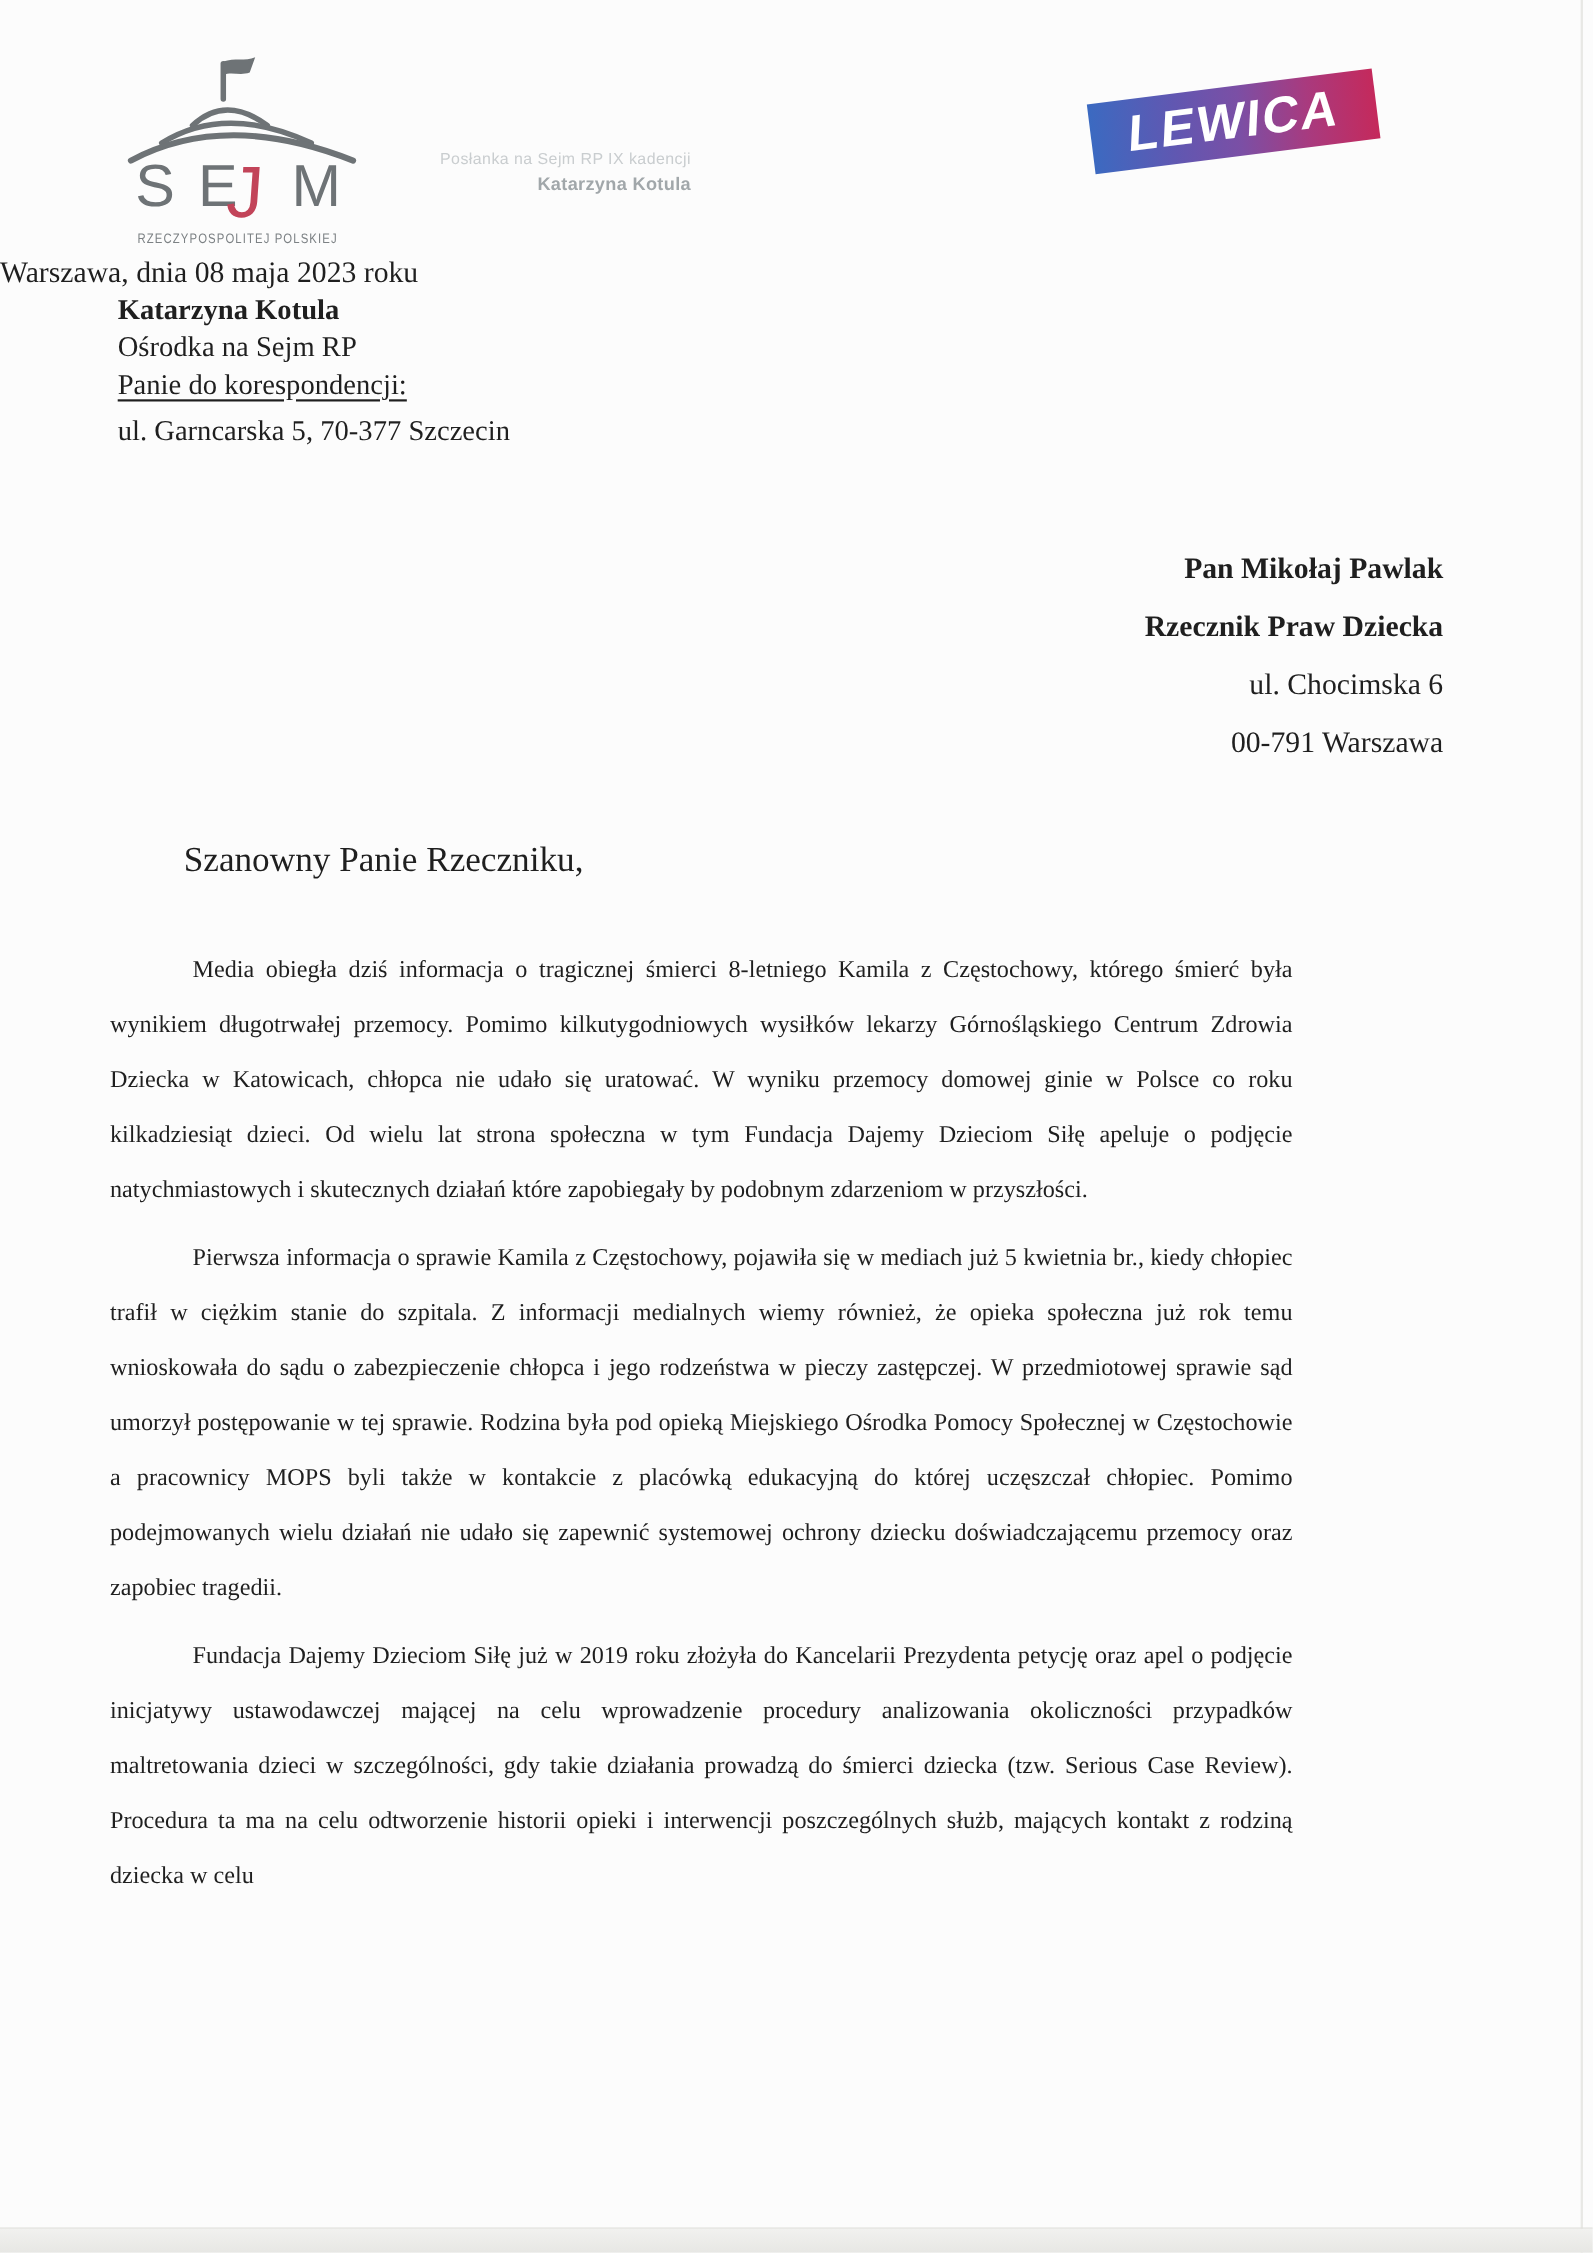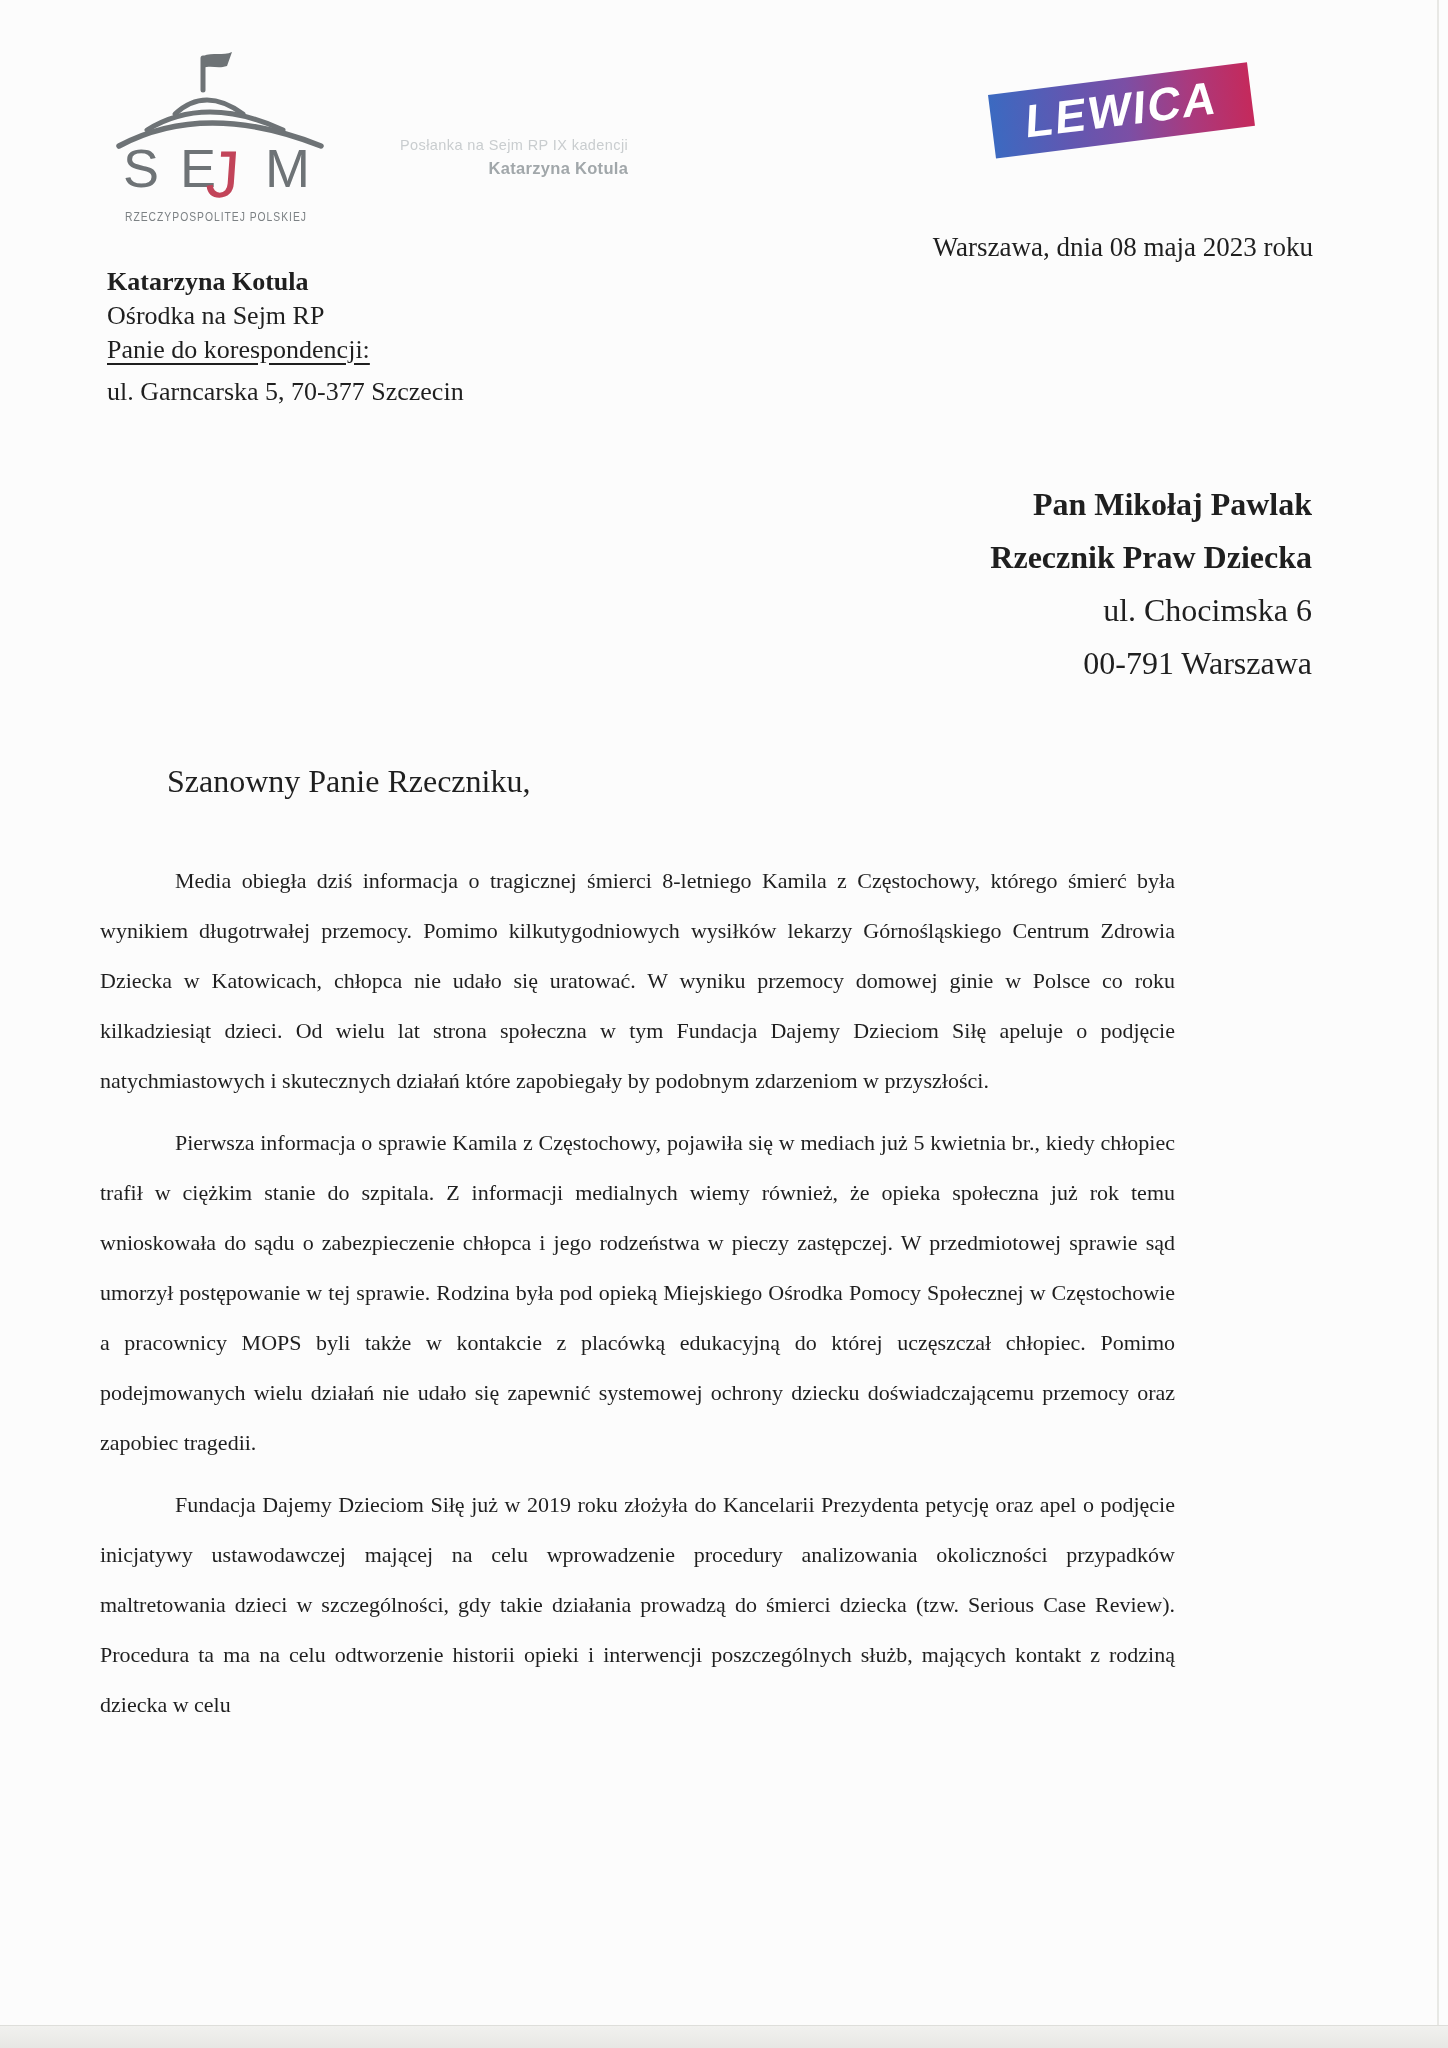--- a/index.html
+++ b/index.html
@@ -29,29 +29,29 @@
   }
   .lewica-text{
     font-family:"Liberation Sans", sans-serif;
     font-weight:900;font-size:46px;color:#ffffff;
     letter-spacing:2px;transform:skewX(-10deg);
     padding-bottom:2px;
   }
   
   .date-line{
     position:absolute;top:232px;left:0;right:135px;
-    text-align:right;font-size:27px;
+    text-align:left;font-size:27px;
   }
   .sender-block{position:absolute;left:107px;top:265px;font-size:26px;line-height:34px;}
   .sender-name{font-weight:700;}
   .sender-address-label{text-decoration:underline;text-underline-offset:5px;}
   .sender-address{margin-top:8px;}
   .recipient-block{
-    position:absolute;right:136px;top:478px;
-    text-align:right;font-size:32px;line-height:53px;
+    position:absolute;right:136px;top:490px;
+    text-align:right;font-size:27px;line-height:53px;
   }
   .recipient-bold{font-weight:700;}
   
   .salutation{position:absolute;left:167px;top:763px;font-size:32px;}
   .letter-body{
     position:absolute;left:100px;top:856px;width:1075px;
     font-size:22px;line-height:50px;
     text-align:justify;
   }
   .letter-body p{margin:0 0 12px 0;text-indent:75px;}

